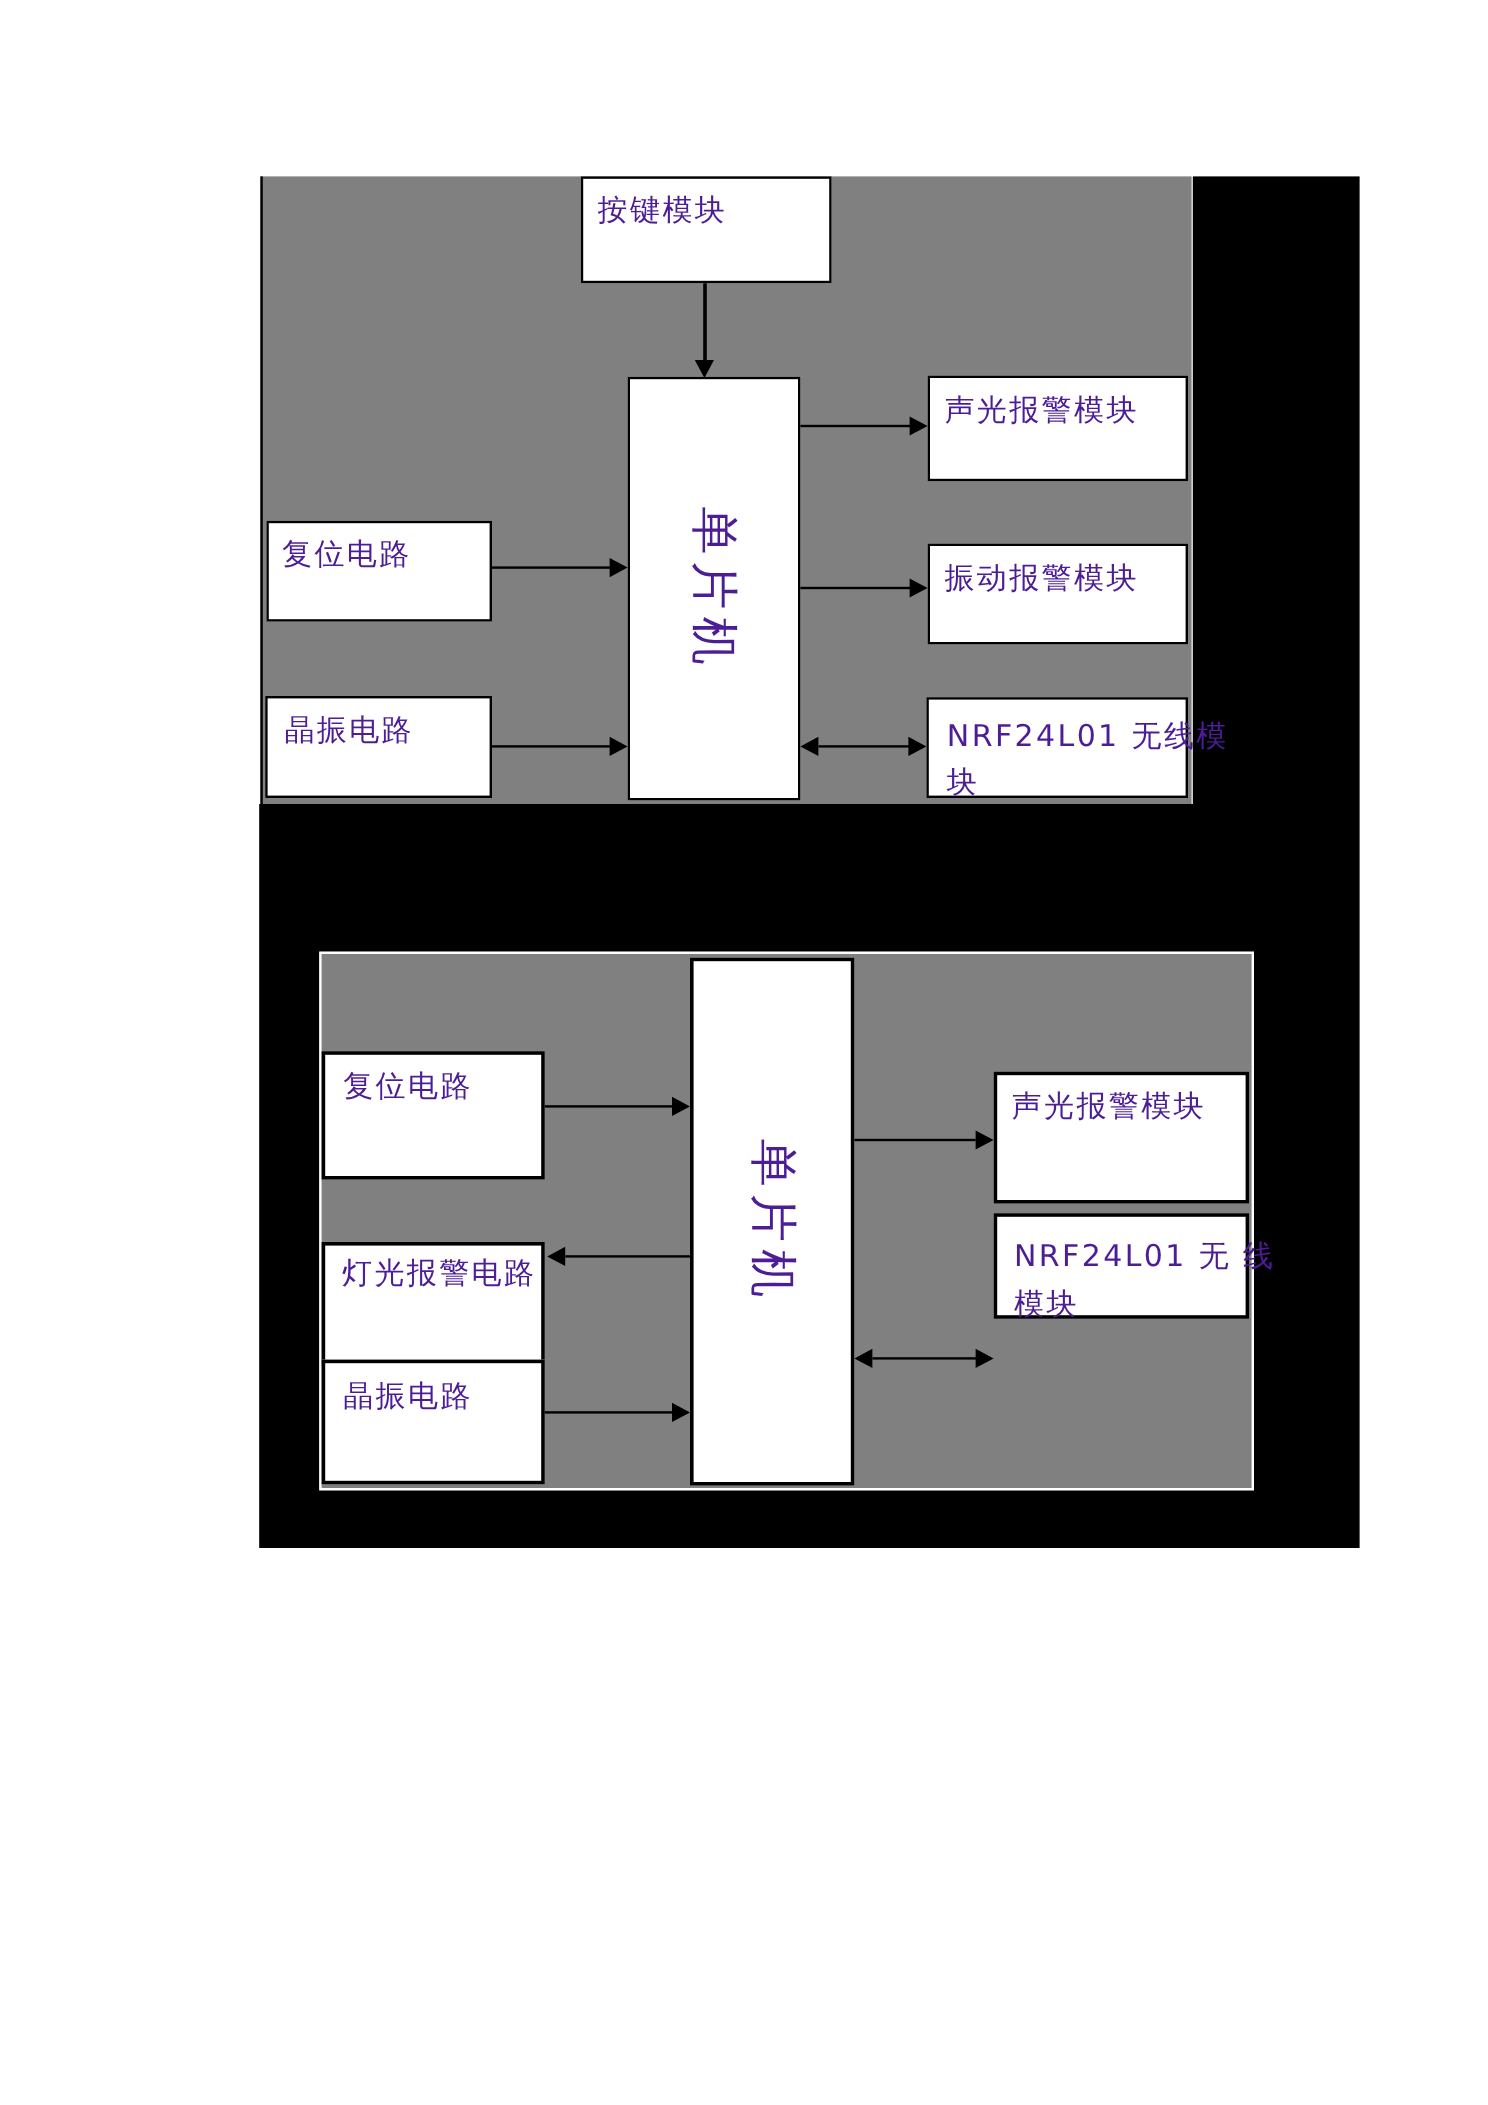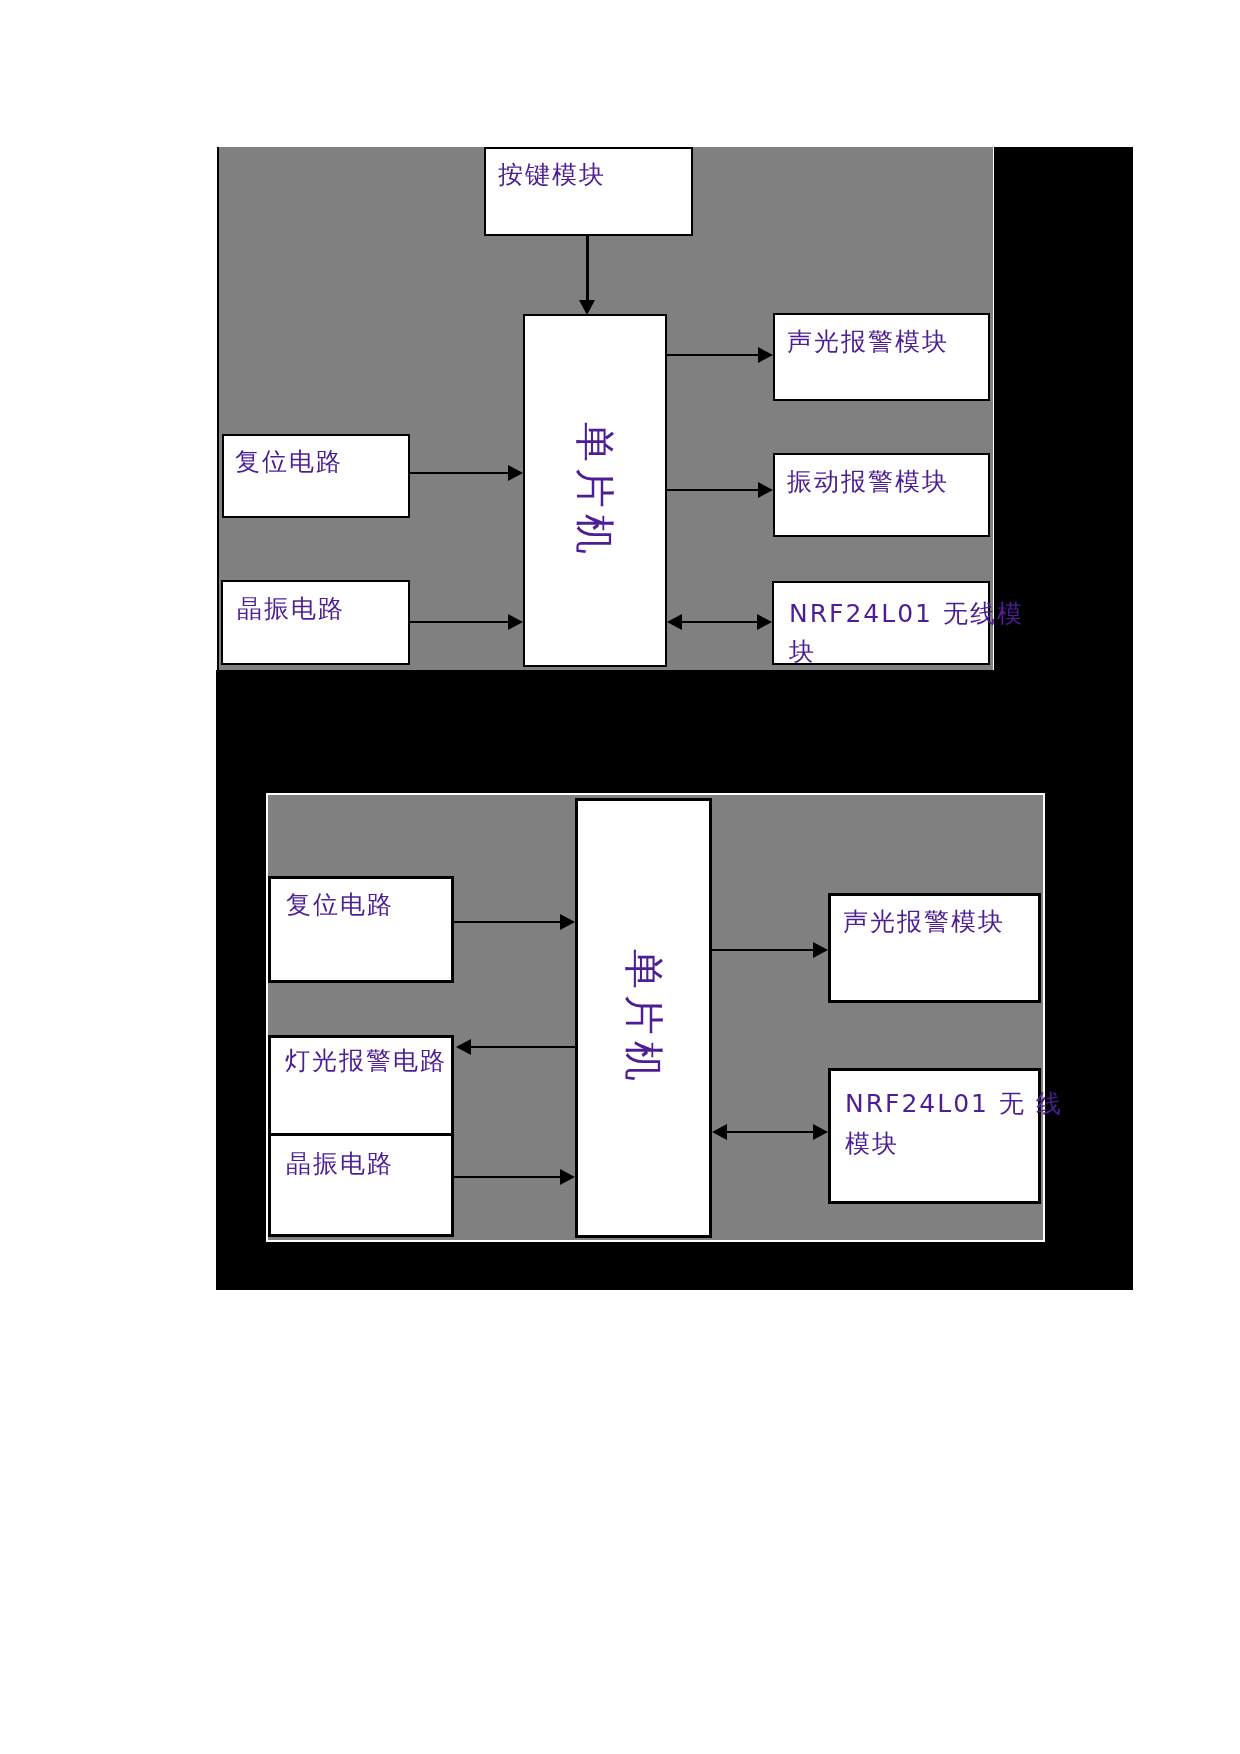--- a/index.html
+++ b/index.html
@@ -70,21 +70,21 @@
   #box-sound-t  { left: 773px; top: 313px;  width: 217px; height: 88px;  padding: 10px 0 0 12px; }
   #box-vibr-t   { left: 773px; top: 453px;  width: 217px; height: 84px;  padding: 10px 0 0 12px; }
   #box-nrf-t    { left: 772px; top: 581px;  width: 218px; height: 84px;  padding: 12px 0 0 15px; line-height: 38px; }
 
   
   #box-reset-b  { left: 268px; top: 876px;  width: 186px; height: 107px; padding: 9px 0 0 15px; }
   #box-light-b  { left: 268px; top: 1005px; width: 186px; height: 103px; padding: 6px 0 0 14px; margin-top: 30px; }
   #box-cryst-b  { left: 268px; top: 1133px; width: 186px; height: 104px; padding: 11px 0 0 15px; }
   #box-mcu-b    { left: 575px; top: 798px;  width: 137px; height: 440px; }
   #box-sound-b  { left: 828px; top: 893px;  width: 213px; height: 110px; padding: 9px 0 0 12px; }
-  #box-nrf-b    { left: 828px; top: 1068px; width: 213px; height: 136px; padding: 13px 0 0 14px; line-height: 40px; }
+  #box-nrf-b    { left: 828px; top: 1011px; width: 213px; height: 88px; padding: 13px 0 0 14px; line-height: 40px; }
 
   
   .hline { position: absolute; height: 2px; background: #000000; }
   .vline { position: absolute; width: 3px;  background: #000000; }
   .arr-r {
     position: absolute; width: 0; height: 0;
     border-top: 8px solid transparent; border-bottom: 8px solid transparent;
     border-left: 15px solid #000000;
   }
   .arr-l {

